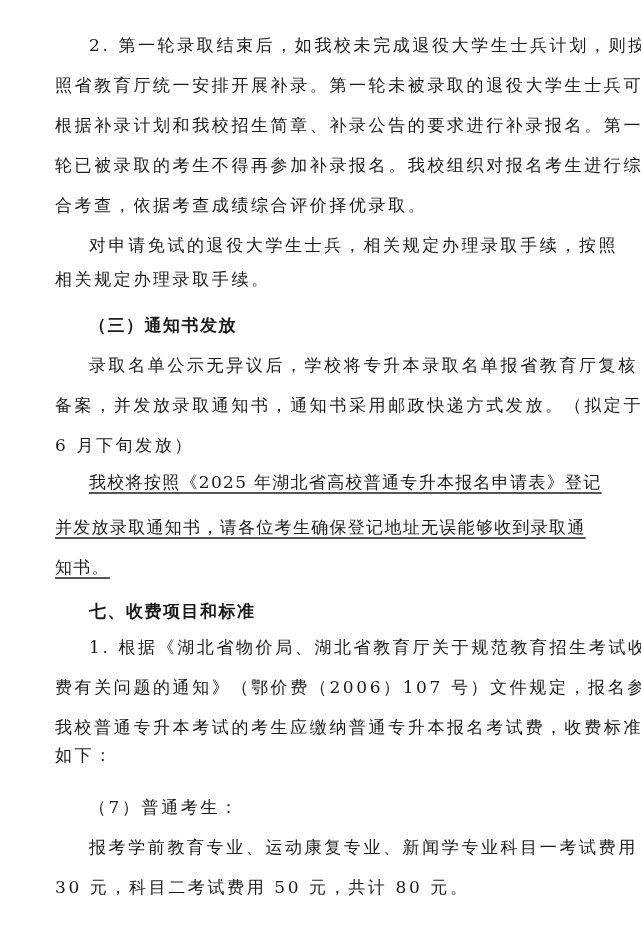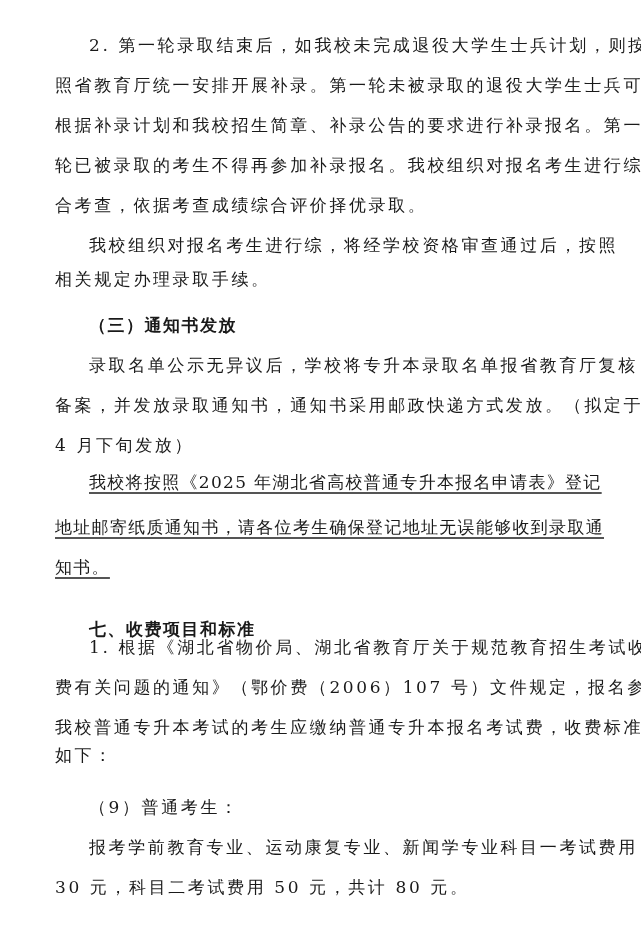--- a/index.html
+++ b/index.html
@@ -15,37 +15,37 @@
 </head>
 <body>
 
 <div class="page">
   <div class="line indent" style="top:34px">2. 第一轮录取结束后，如我校未完成退役大学生士兵计划，则按</div>
   <div class="line" style="top:74px">照省教育厅统一安排开展补录。第一轮未被录取的退役大学生士兵可</div>
   <div class="line" style="top:114px">根据补录计划和我校招生简章、补录公告的要求进行补录报名。第一</div>
   <div class="line" style="top:154px">轮已被录取的考生不得再参加补录报名。我校组织对报名考生进行综</div>
   <div class="line" style="top:194px">合考查，依据考查成绩综合评价择优录取。</div>
 
-  <div class="line indent" style="top:234px">我校组织对报名考生进行综，将经学校资格审查通过后，按照</div>
+  <div class="line indent" style="top:234px">对申请免试的退役大学生士兵，相关规定办理录取手续，按照</div>
   <div class="line" style="top:268px">相关规定办理录取手续。</div>
 
   <div class="line indent bold" style="top:314px">（三）通知书发放</div>
 
   <div class="line indent" style="top:354px">录取名单公示无异议后，学校将专升本录取名单报省教育厅复核</div>
   <div class="line" style="top:394px">备案，并发放录取通知书，通知书采用邮政快递方式发放。（拟定于</div>
-  <div class="line" style="top:434px">4 月下旬发放）</div>
+  <div class="line" style="top:434px">6 月下旬发放）</div>
 
   <div class="line indent u" style="top:471px">我校将按照《2025 年湖北省高校普通专升本报名申请表》登记</div>
-  <div class="line u" style="top:516px">地址邮寄纸质通知书，请各位考生确保登记地址无误能够收到录取通</div>
+  <div class="line u" style="top:516px">并发放录取通知书，请各位考生确保登记地址无误能够收到录取通</div>
   <div class="line u" style="top:556px">知书。</div>
 
-  <div class="line indent bold" style="top:618px">七、收费项目和标准</div>
+  <div class="line indent bold" style="top:600px">七、收费项目和标准</div>
 
   <div class="line indent" style="top:636px">1. 根据《湖北省物价局、湖北省教育厅关于规范教育招生考试收</div>
   <div class="line" style="top:676px">费有关问题的通知》（鄂价费（2006）107 号）文件规定，报名参加</div>
   <div class="line" style="top:716px">我校普通专升本考试的考生应缴纳普通专升本报名考试费，收费标准</div>
   <div class="line" style="top:744px">如下：</div>
 
-  <div class="line indent" style="top:796px">（9）普通考生：</div>
+  <div class="line indent" style="top:796px">（7）普通考生：</div>
 
   <div class="line indent" style="top:836px">报考学前教育专业、运动康复专业、新闻学专业科目一考试费用</div>
   <div class="line" style="top:876px">30 元，科目二考试费用 50 元，共计 80 元。</div>
 </div>
 
 </body></html>

